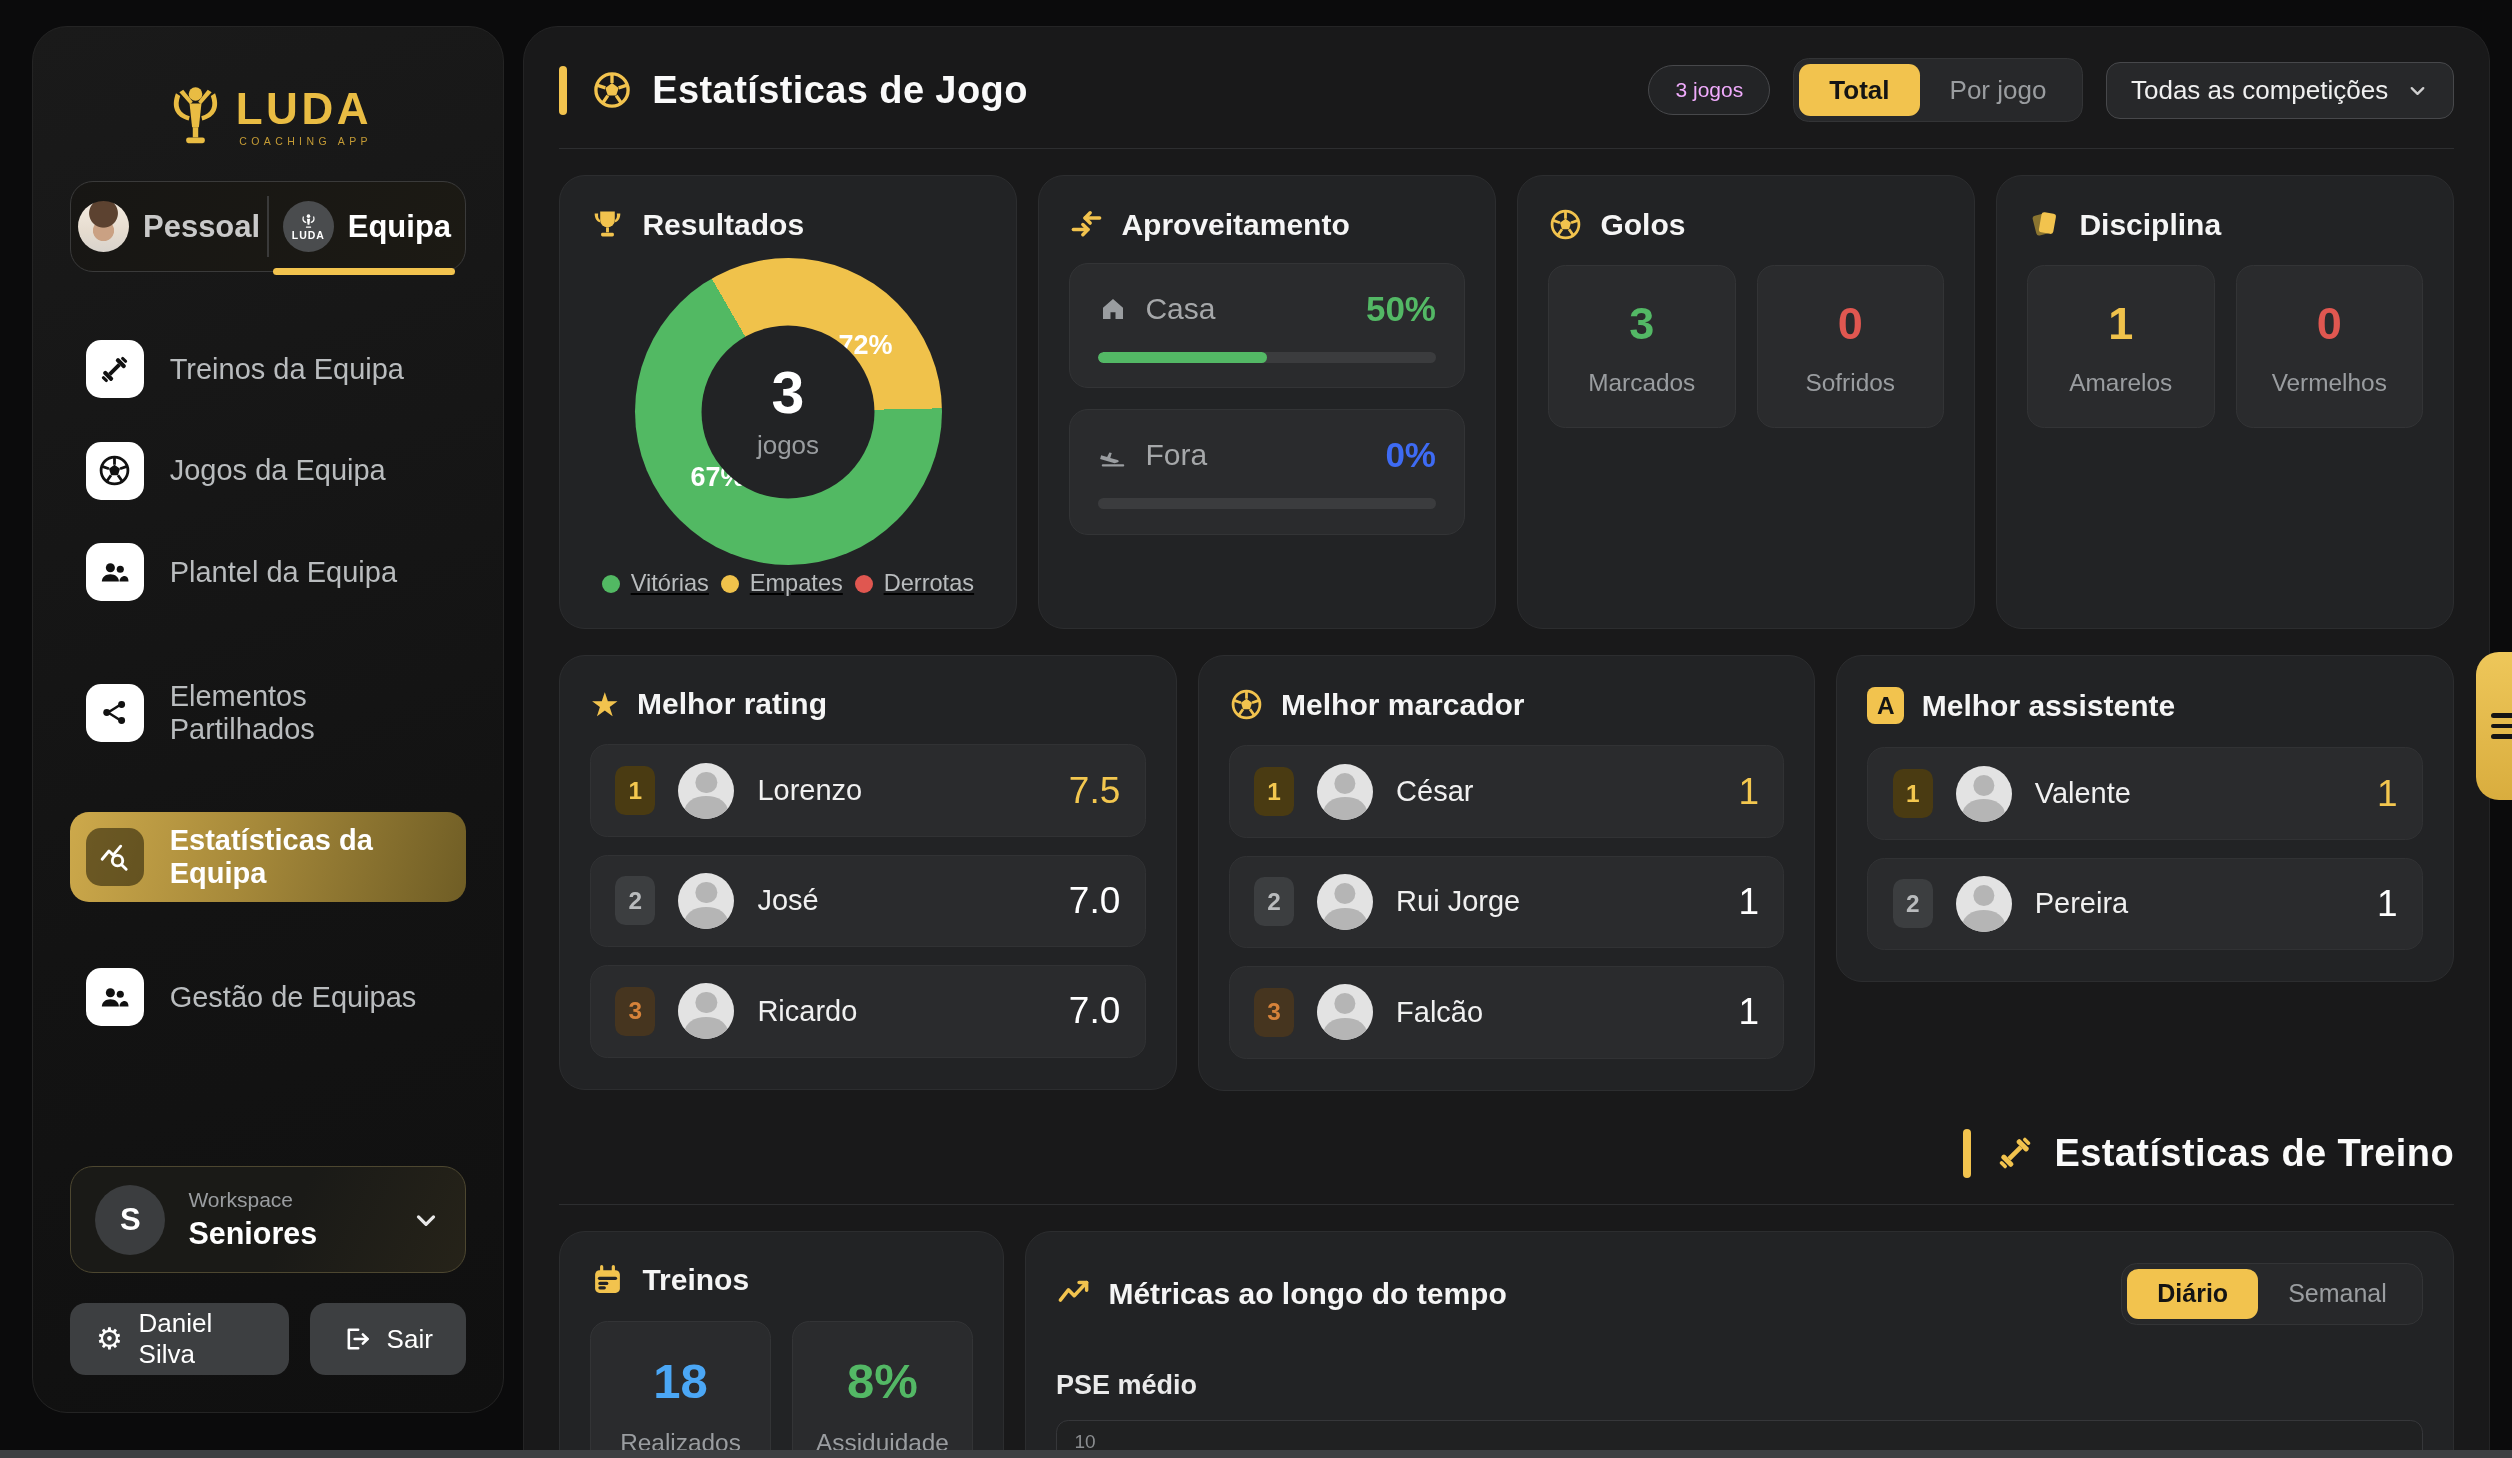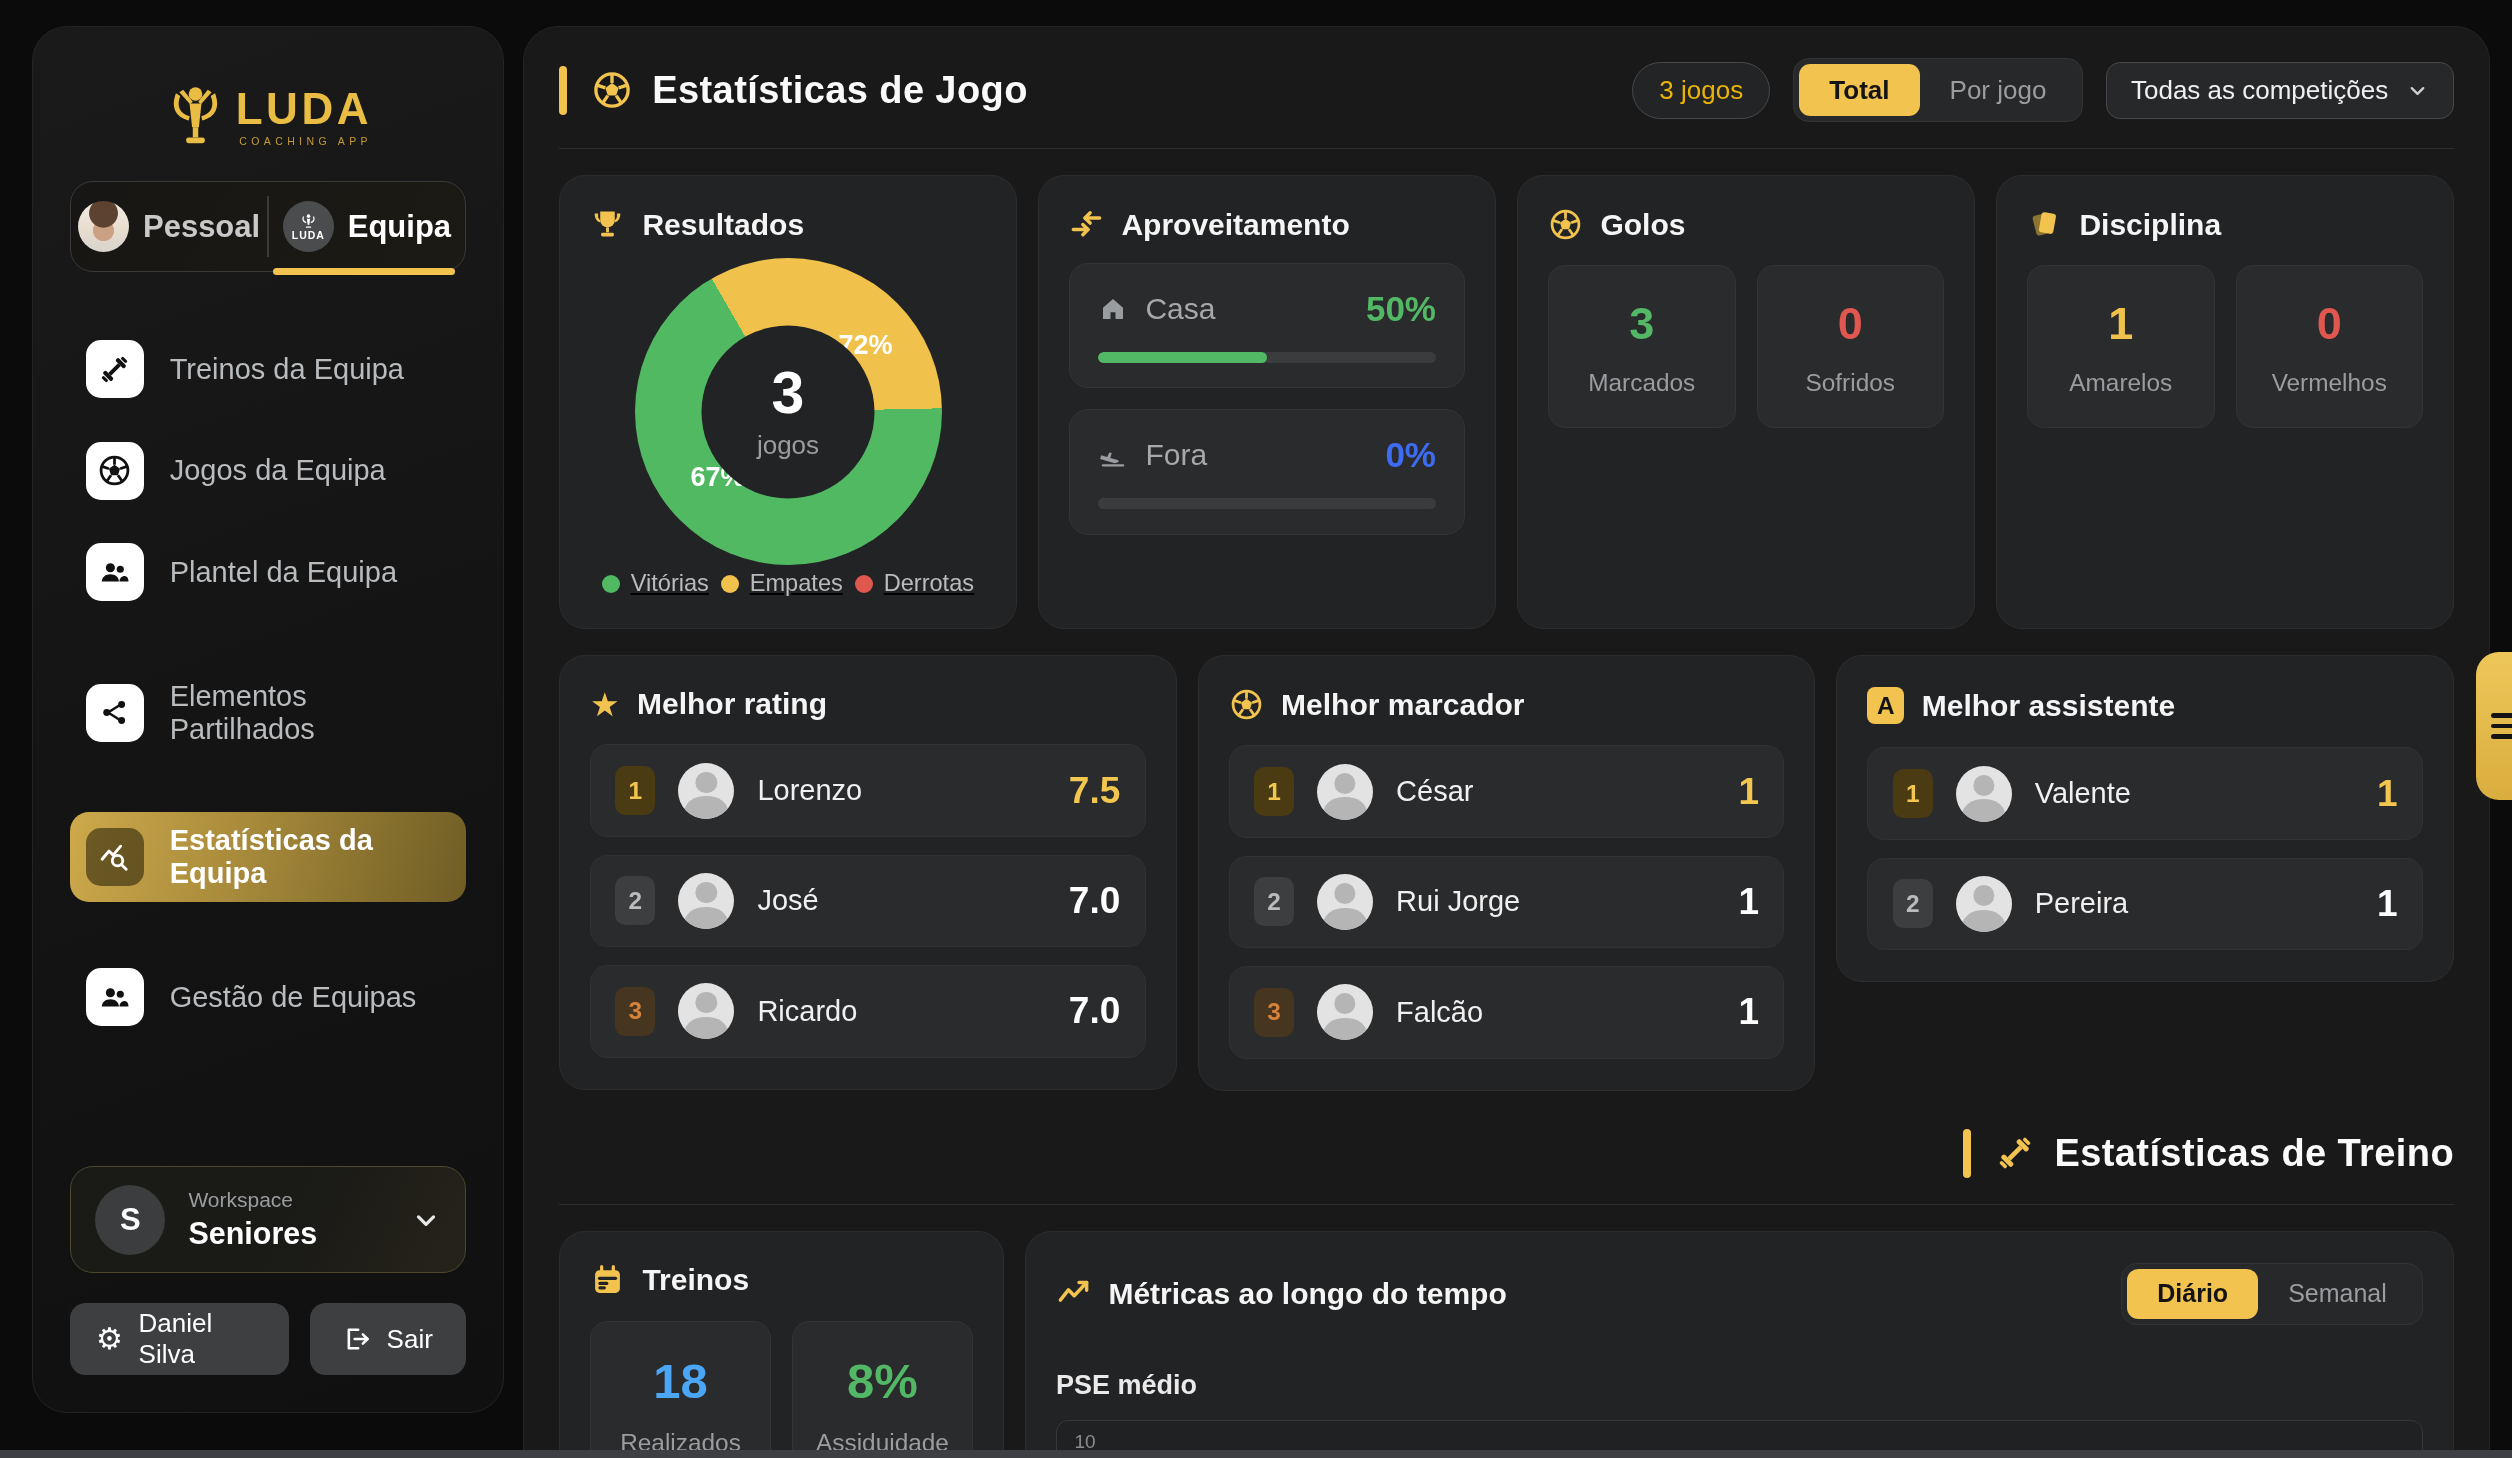--- a/index.html
+++ b/index.html
@@ -61,21 +61,21 @@
 
   
   .main { position:absolute; left:523px; top:26px; width:1967px; height:1483px;
     background:#19191a; border:0.9px solid #242425; border-radius:35px 35px 0 0; padding:31px 35px; }
   .sec-header { display:flex; align-items:center;justify-content:flex-end; }
   .accent-bar { width:7.9px; height:49px; border-radius:5.2px; background:#f2c34e; }
   .sec-icon { margin-left:24.4px; display:flex; }
   .sec-title { margin-left:19px; font-size:38px; font-weight:800; color:#fafafa; letter-spacing:0.4px; }
   .header-controls { margin-left:auto; display:flex; align-items:center; gap:23px; }
   .pill-badge { border:1.7px solid #47484b; background:#232426; border-radius:871px; padding:12.2px 26px;
-    font-size:26px; color:#eab308; }
+    font-size:21px; color:#f0abfc; }
   .segmented { background:#27282a; border:0.9px solid #333436; border-radius:15.7px; padding:5.2px; display:flex; align-items:center; }
   .seg-btn { font-size:26px; padding:10.5px 30px; border-radius:11.3px; color:#9a9da0; cursor:pointer; }
   .seg-btn.active { background:#f2c34e; color:#141414; font-weight:700; }
   .dropdown { background:#27282a; border:1.7px solid #47484b; border-radius:14px; padding:12.2px 24.4px;
     display:flex; align-items:center; gap:17.4px; font-size:26px; color:#f0f0f0; cursor:pointer; }
   .divider { border-bottom:0.9px solid #2d2e30; margin-top:26px; }
 
   .cards-row { display:flex; gap:21px; margin-top:26px; align-items:flex-start; }
   .card { background:#222325; border:0.9px solid #2c2d2f; border-radius:26px; padding:31px 30px; }
   .card-title-row { display:flex; align-items:center; gap:17.4px; }
@@ -123,21 +123,21 @@
     font-size:24.4px; font-weight:700; }
   .rank-1 { background:#4a3b12; color:#f3c74f; }
   .rank-2 { background:#3c3e40; color:#b9bbbd; }
   .rank-3 { background:#46351f; color:#d5823a; }
   .lb-avatar { width:56px; height:56px; border-radius:50%; background:#e3e3e3; position:relative; overflow:hidden; }
   .lb-avatar .head { position:absolute; left:50%; top:16%; transform:translateX(-50%); width:38%; height:38%;
     border-radius:50%; background:#b5b5b5; }
   .lb-avatar .body { position:absolute; left:50%; top:60%; transform:translateX(-50%); width:76%; height:52%;
     border-radius:50%; background:#b5b5b5; }
   .lb-name { font-size:29px; color:#f0f0f0; }
-  .lb-value { margin-left:auto; font-size:37px; font-weight:700; color:#ffffff; }
+  .lb-value { margin-left:auto; font-size:37px; font-weight:400; color:#ffffff; }
   .lb-value.gold { color:#f3c74f; }
   .a-badge { width:37px; height:37px; border-radius:7.9px; background:#f2c34e; color:#141414;
     display:flex; align-items:center; justify-content:center; font-size:24.4px; font-weight:800; }
 
   
   .card.treinos { width:445px; height:401px; }
   .card.metricas { flex:1; height:401px; }
   .met-title-row { display:flex; align-items:center; gap:17.4px; }
   .met-toggle { margin-left:auto; }
   .pse-label { font-size:27px; font-weight:700; color:#eaeaea; margin-top:45px; }

